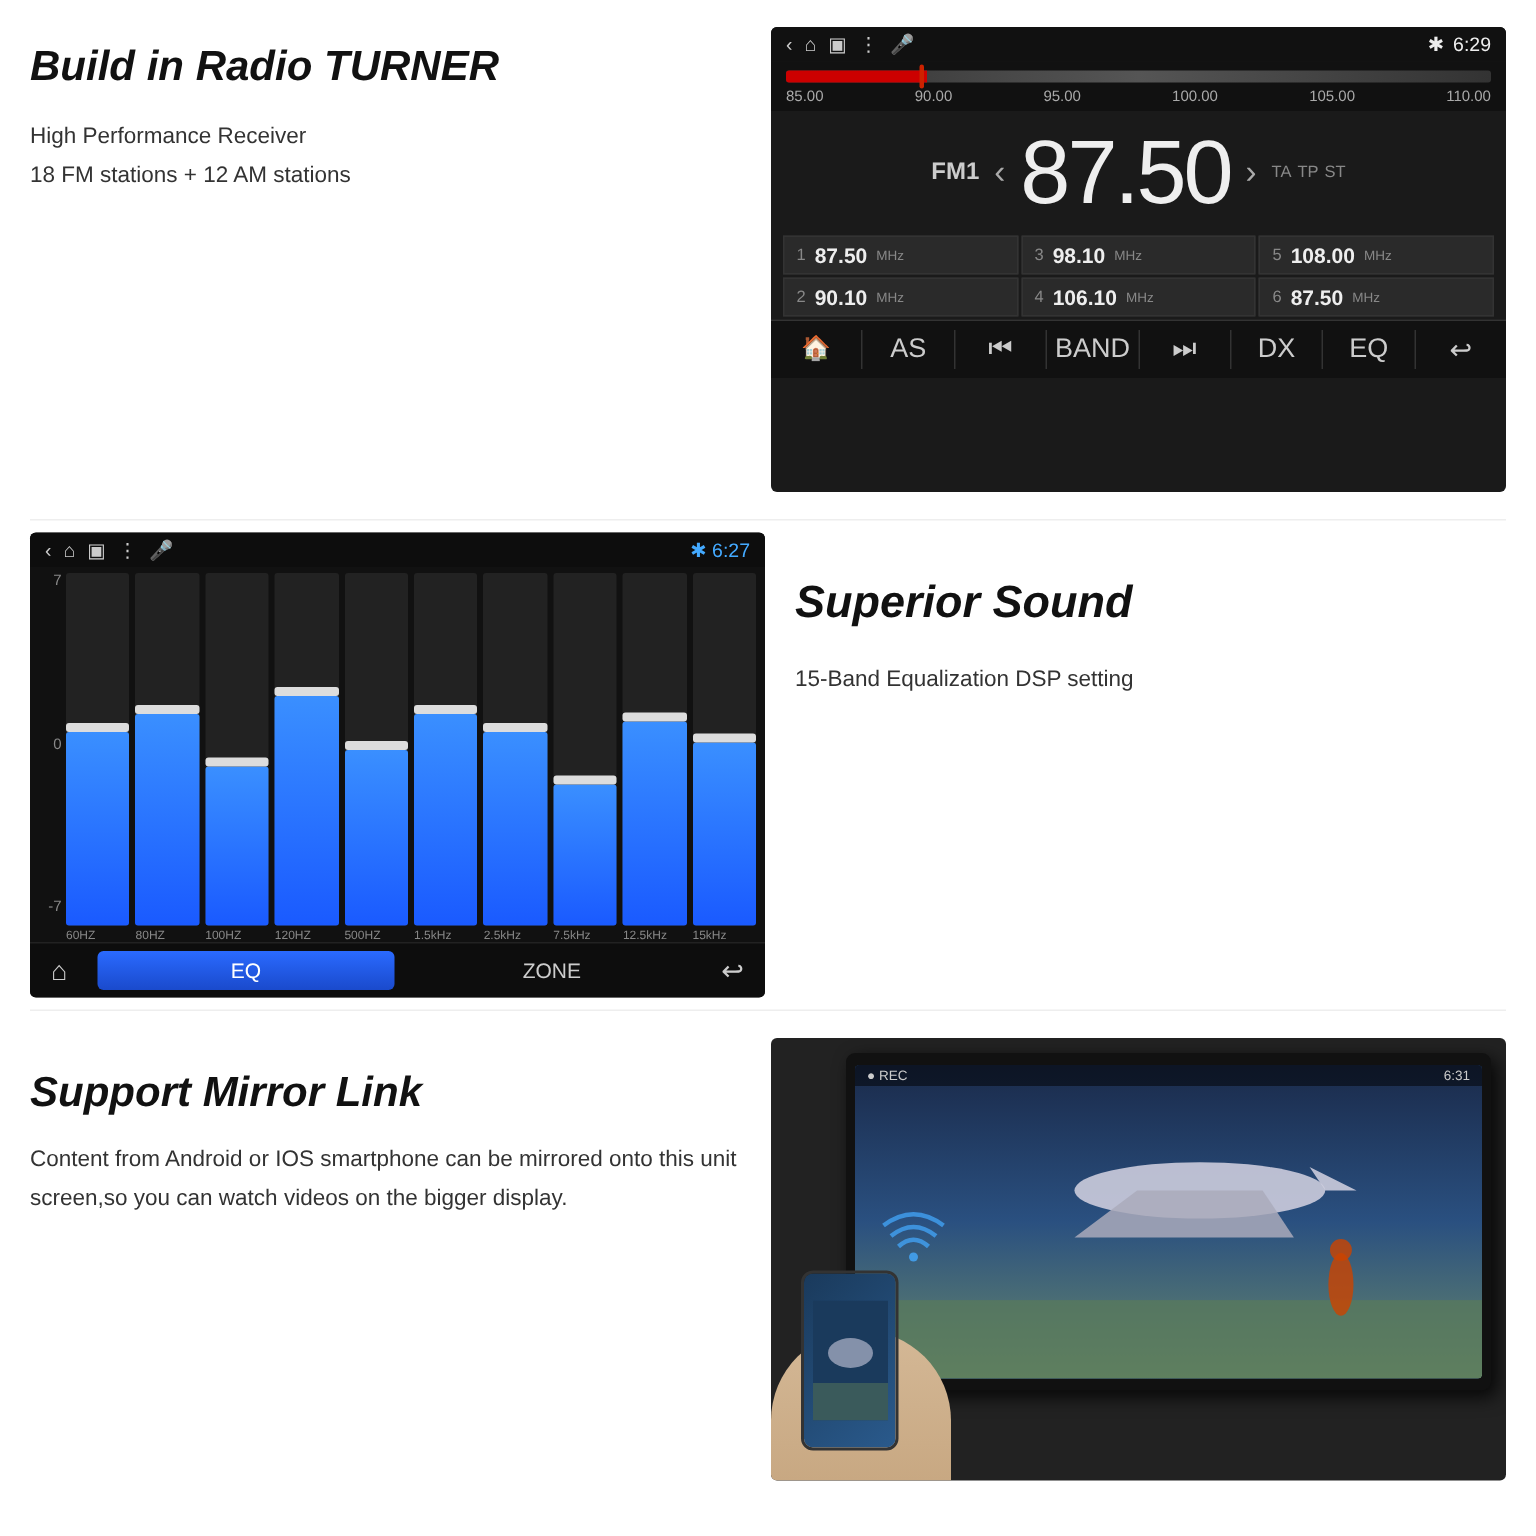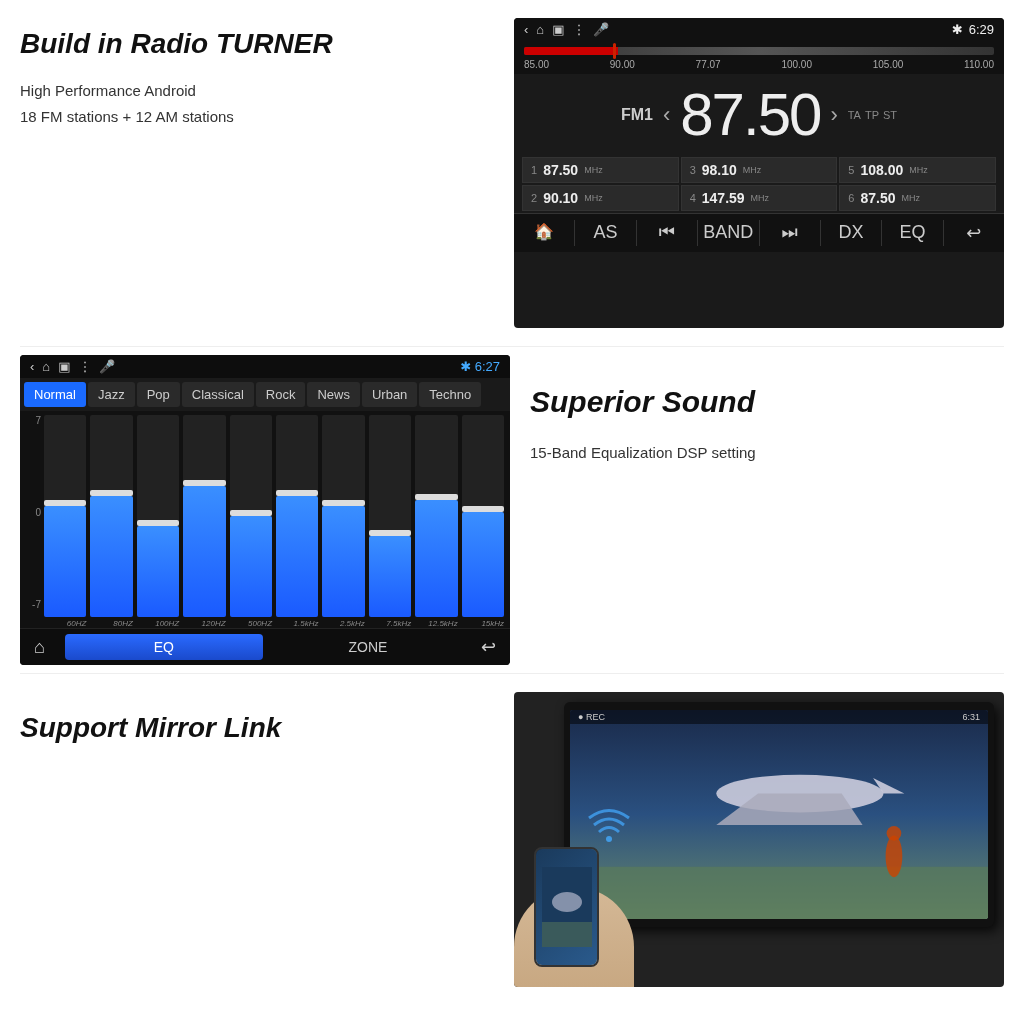--- a/index.html
+++ b/index.html
@@ -211,24 +211,23 @@
       flex: 1;
       display: flex;
       gap: 4px;
       align-items: flex-end;
       position: relative;
     }
     .eq-bar-wrapper {
       flex: 1;
       display: flex;
       flex-direction: column;
-      align-items: flex-end;
+      align-items: flex-start;
       height: 100%;
       position: relative;
-      font-style: italic;
     }
     .eq-bar-track {
       flex: 1;
       width: 100%;
       background: #222;
       border-radius: 2px;
       position: relative;
       display: flex;
       align-items: flex-end;
     }
@@ -424,21 +423,21 @@
       background: #eee;
       margin: 8px 20px;
     }
   </style>
 </head>
 <body>
 
 <div class="section-radio">
   <div class="text-col">
     <h2>Build in Radio TURNER</h2>
-    <p>High Performance Android</p>
+    <p>High Performance Receiver</p>
     <p>18 FM stations + 12 AM stations</p>
   </div>
 
   <div class="radio-screen">
 
     <div class="radio-statusbar">
       <div class="left-icons">
         <span class="status-icon">‹</span>
         <span class="status-icon">⌂</span>
         <span class="status-icon">▣</span>
@@ -452,21 +451,21 @@
     </div>
 
     <div class="tuner-slider-area">
       <div class="tuner-track">
         <div class="tuner-track-red"></div>
         <div class="tuner-needle"></div>
       </div>
       <div class="tuner-labels">
         <span>85.00</span>
         <span>90.00</span>
-        <span>77.07</span>
+        <span>95.00</span>
         <span>100.00</span>
         <span>105.00</span>
         <span>110.00</span>
       </div>
     </div>
 
     <div class="freq-display">
       <span class="freq-label">FM1</span>
       <span class="freq-arrow">‹</span>
       <span class="freq-number">87.50</span>
@@ -496,21 +495,21 @@
         <span class="preset-freq">108.00</span>
         <span class="preset-unit">MHz</span>
       </div>
       <div class="preset-cell">
         <span class="preset-num">2</span>
         <span class="preset-freq">90.10</span>
         <span class="preset-unit">MHz</span>
       </div>
       <div class="preset-cell">
         <span class="preset-num">4</span>
-        <span class="preset-freq">147.59</span>
+        <span class="preset-freq">106.10</span>
         <span class="preset-unit">MHz</span>
       </div>
       <div class="preset-cell">
         <span class="preset-num">6</span>
         <span class="preset-freq">87.50</span>
         <span class="preset-unit">MHz</span>
       </div>
     </div>
 
     <div class="radio-bottom">
@@ -538,30 +537,20 @@
         <span class="status-icon">▣</span>
         <span class="status-icon">⋮</span>
         <span class="status-icon">🎤</span>
       </div>
       <div class="right">
         <span>✱</span>
         <span>6:27</span>
       </div>
     </div>
 
-    <div class="eq-modes">
-      <div class="eq-mode-btn active">Normal</div>
-      <div class="eq-mode-btn">Jazz</div>
-      <div class="eq-mode-btn">Pop</div>
-      <div class="eq-mode-btn">Classical</div>
-      <div class="eq-mode-btn">Rock</div>
-      <div class="eq-mode-btn">News</div>
-      <div class="eq-mode-btn">Urban</div>
-      <div class="eq-mode-btn">Techno</div>
-    </div>
 
     <div class="eq-bars-area">
       <div class="eq-y-labels">
         <span>7</span>
         <span>0</span>
         <span>-7</span>
       </div>
       <div class="eq-bars-container" id="eq-bars">
       <div class="eq-bar-wrapper">
             <div class="eq-bar-track">
@@ -648,20 +637,21 @@
     <h2>Superior Sound</h2>
     <p>15-Band Equalization DSP setting</p>
   </div>
 </div>
 
 <div class="divider-line"></div>
 
 <div class="section-mirror">
   <div class="mirror-text-col">
     <h2>Support Mirror Link</h2>
+    <p>Content from Android or IOS smartphone can be mirrored onto this unit screen,so you can watch videos on the  bigger display.</p>
   </div>
 
   <div class="mirror-image">
 
     <div class="car-unit">
       <div class="car-unit-screen">
 
         <div class="airplane-scene">
           
           <div class="car-unit-statusbar">

